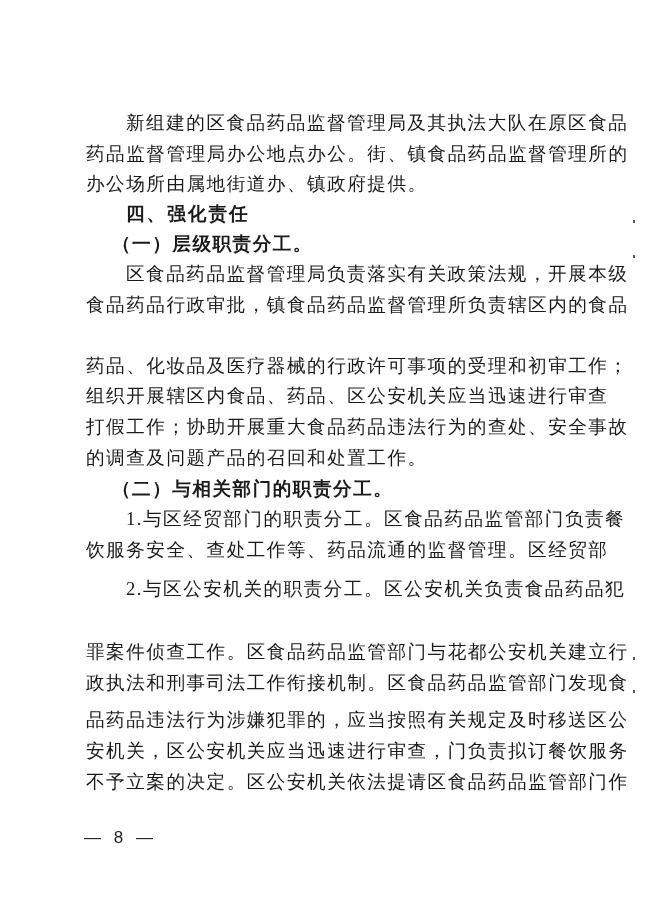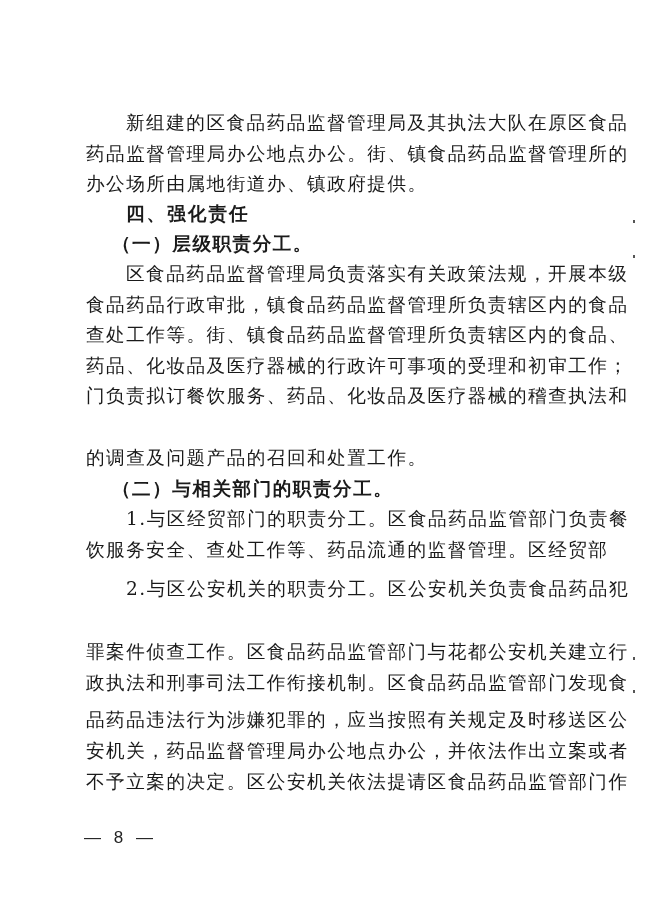--- a/index.html
+++ b/index.html
@@ -4,21 +4,21 @@
   <style>
     html, body { margin: 0; padding: 0; }
     body {
       width: 650px; height: 920px; background: #ffffff; position: relative; overflow: hidden;
       font-family: "DejaVu Serif", "Liberation Serif", serif; color: #1a1a1a;
     }
     .page { position: absolute; left: 0; top: 0; width: 650px; height: 920px; }
     .line {
       position: absolute; left: 86px; width: 484px; height: 30px;
       font-size: 18.6px; line-height: 30px; white-space: nowrap;
-      letter-spacing: 1.5px; text-align: justify;
+      letter-spacing: 1.5px; text-align: justify; font-family: Liberation Serif, serif;
     }
     .line.full { text-align-last: justify; }
     .indent { left: 126px; width: 444px; }
     .bold { font-weight: bold; }
     .heading { font-family: "DejaVu Sans", "Liberation Sans", sans-serif; font-weight: bold; letter-spacing: 2px; }
     .footer {
       position: absolute; left: 84px; top: 826px; font-size: 17px; line-height: 24px;
       font-family: "Liberation Sans", sans-serif; color: #222; letter-spacing: 4px;
     }
     .speck { position: absolute; width: 2px; height: 3px; background: #555; }
@@ -27,32 +27,32 @@
 <body>
 
 <div class="page">
   <div class="line indent full" style="top:108px">新组建的区食品药品监督管理局及其执法大队在原区食品</div>
   <div class="line full" style="top:139px">药品监督管理局办公地点办公。街、镇食品药品监督管理所的</div>
   <div class="line indent heading" style="top:199px">四、强化责任</div>
   <div class="line" style="top:169px">办公场所由属地街道办、镇政府提供。</div>
   <div class="line indent full" style="top:259px">区食品药品监督管理局负责落实有关政策法规，开展本级</div>
   <div class="line bold" style="top:229px; left:112px;">（一）层级职责分工。</div>
   <div class="line full" style="top:290px">食品药品行政审批，镇食品药品监督管理所负责辖区内的食品</div>
-  <div class="line full" style="top:320px">查处工作等。街、镇食品药品监督管理所负责辖区内的食品、</div>
   <div class="line full" style="top:351px">药品、化妆品及医疗器械的行政许可事项的受理和初审工作；</div>
-  <div class="line full" style="top:381px">门负责拟订餐饮服务、药品、化妆品及医疗器械的稽查执法和</div>
+  <div class="line full" style="top:381px">组织开展辖区内食品、药品、区公安机关应当迅速进行审查</div>
+  <div class="line full" style="top:412px">打假工作；协助开展重大食品药品违法行为的查处、安全事故</div>
   <div class="line" style="top:443px">的调查及问题产品的召回和处置工作。</div>
   <div class="line bold" style="top:474px; left:112px;">（二）与相关部门的职责分工。</div>
   <div class="line indent full" style="top:504px">1.与区经贸部门的职责分工。区食品药品监管部门负责餐</div>
   <div class="line full" style="top:535px">饮服务安全、查处工作等、药品流通的监督管理。区经贸部</div>
   <div class="line indent full" style="top:574px">2.与区公安机关的职责分工。区公安机关负责食品药品犯</div>
   <div class="line full" style="top:637px">罪案件侦查工作。区食品药品监管部门与花都公安机关建立行</div>
   <div class="line full" style="top:668px">政执法和刑事司法工作衔接机制。区食品药品监管部门发现食</div>
   <div class="line full" style="top:705px">品药品违法行为涉嫌犯罪的，应当按照有关规定及时移送区公</div>
-  <div class="line full" style="top:736px">安机关，药品监督管理局办公地点办公，并依法作出立案或者</div>
+  <div class="line full" style="top:736px">安机关，区公安机关应当迅速进行审查，门负责拟订餐饮服务</div>
   <div class="line full" style="top:767px">不予立案的决定。区公安机关依法提请区食品药品监管部门作</div>
 
   <div class="footer">— 8 —</div>
 
   <div class="speck" style="left:633px; top:220px;"></div>
   <div class="speck" style="left:633px; top:255px;"></div>
   <div class="speck" style="left:633px; top:657px;"></div>
   <div class="speck" style="left:633px; top:690px;"></div>
 </div>
 

